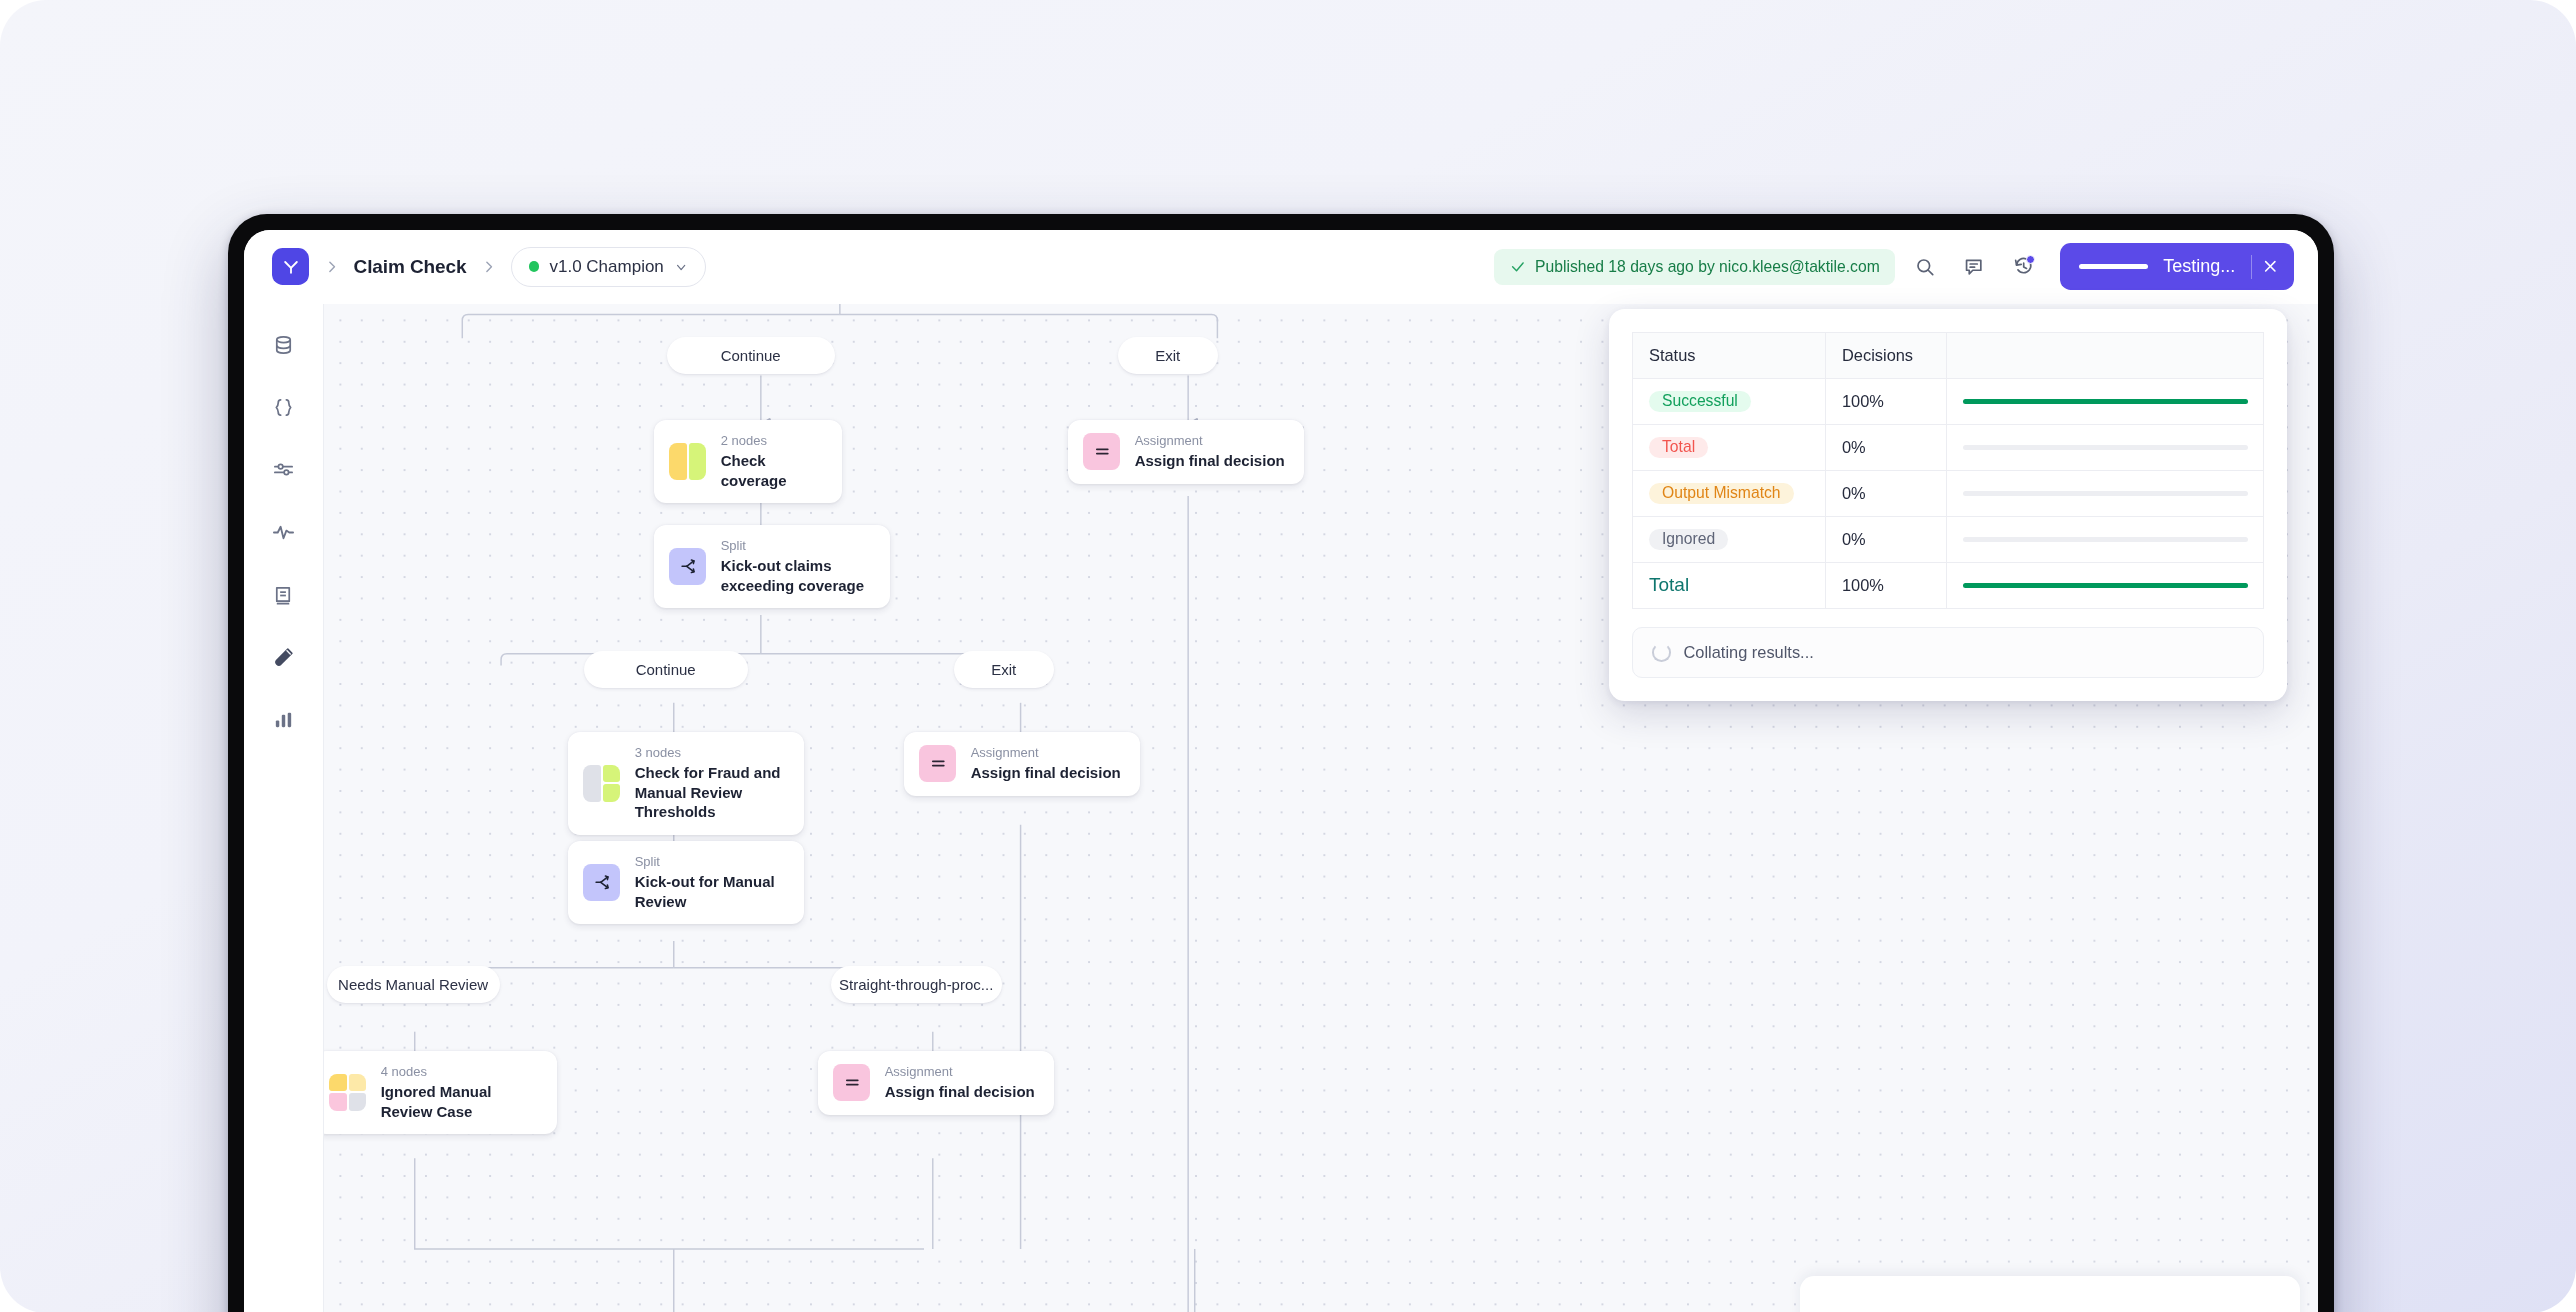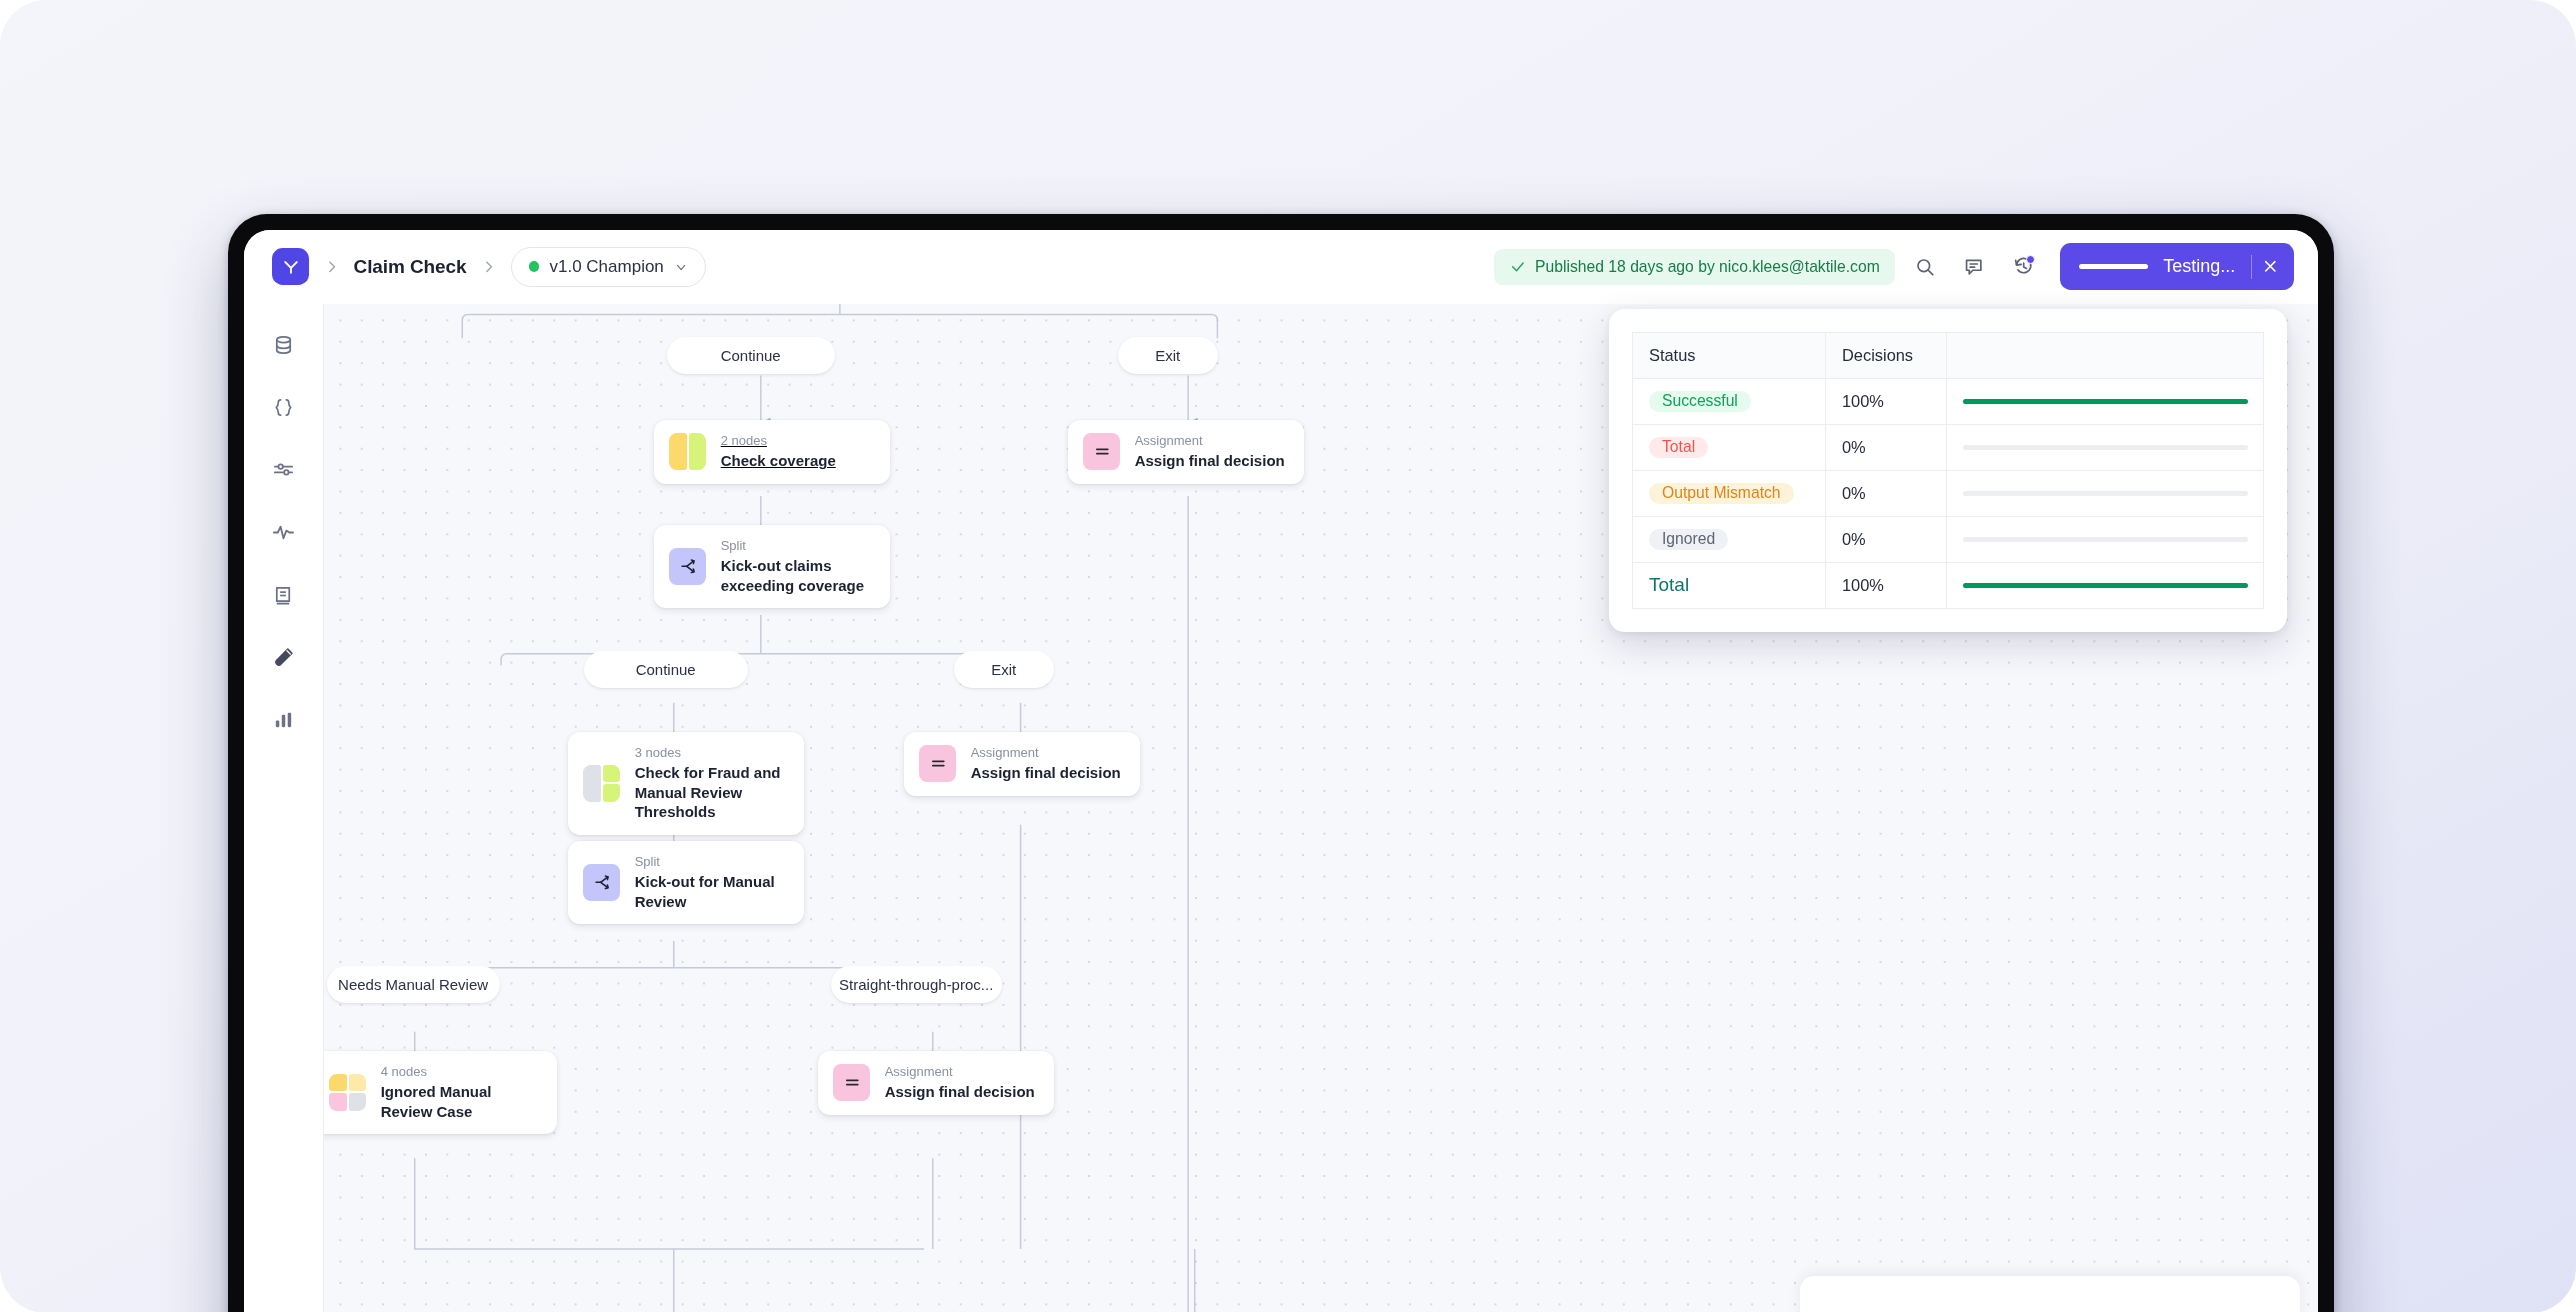--- a/index.html
+++ b/index.html
@@ -515,21 +515,21 @@
           </defs>
         </svg>
 
         <div class="pill" style="left:343px;  top:33px;  width:168px;">Continue</div>
         <div class="pill" style="left:794px; top:33px;  width:100px;">Exit</div>
         <div class="pill" style="left:260px;  top:347px; width:164px;">Continue</div>
         <div class="pill" style="left:630px;  top:347px; width:100px;">Exit</div>
         <div class="pill" style="left:2.9px;   top:662px; width:173px;">Needs Manual Review</div>
         <div class="pill" style="left:507px; top:662px; width:171px;">Straight-through-proc...</div>
 
-        <div class="card stacked" style="left:330px; top:116px; width:236px;text-decoration:underline;">
+        <div class="card stacked" style="left:330px; top:116px; width:188px;">
           <div class="card-icon">
             <div class="tile two">
                 <span class="sq sq-yellow"></span>
                 <span class="sq sq-green"></span>
               </div>
           </div>
           <div class="card-text">
             <div class="card-kicker">2 nodes</div>
             <div class="card-title">Check coverage</div>
           </div>
@@ -694,18 +694,22 @@
               <td><span class="dec-val">100%</span></td>
               <td>
                   <div class="bar-track">
                     <div class="bar-fill" style="width:100%"></div>
                   </div>
                 </td>
             </tr>
           </tbody>
         </table>
 
+        <div id="collating">
+          <span class="spinner"></span>
+          <span id="collating-text">Collating results...</span>
+        </div>
       </div>
 
     </div>
   </div>
 </div>
 
 
 </body></html>

